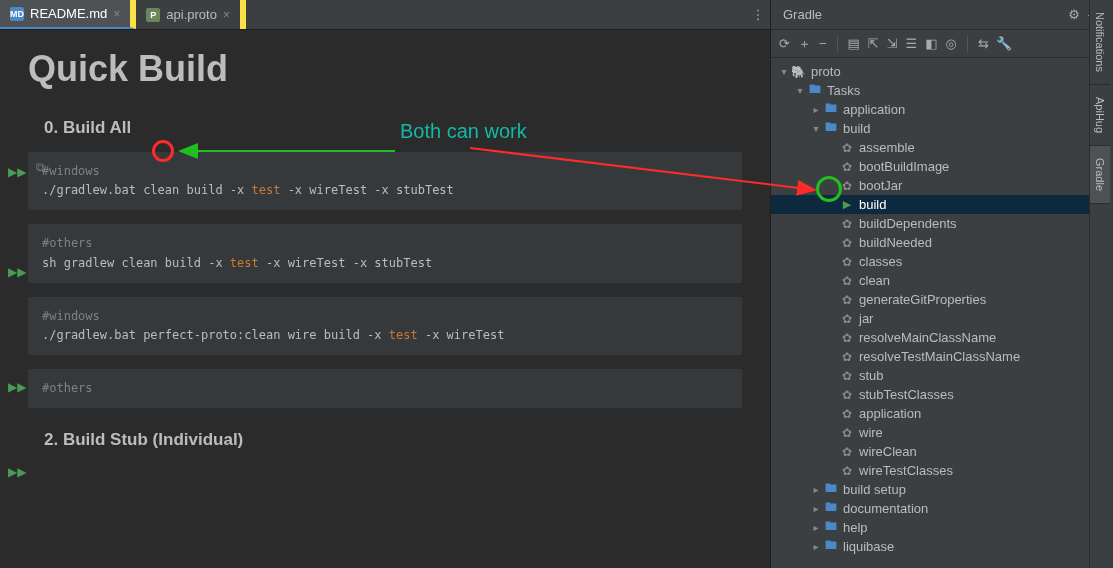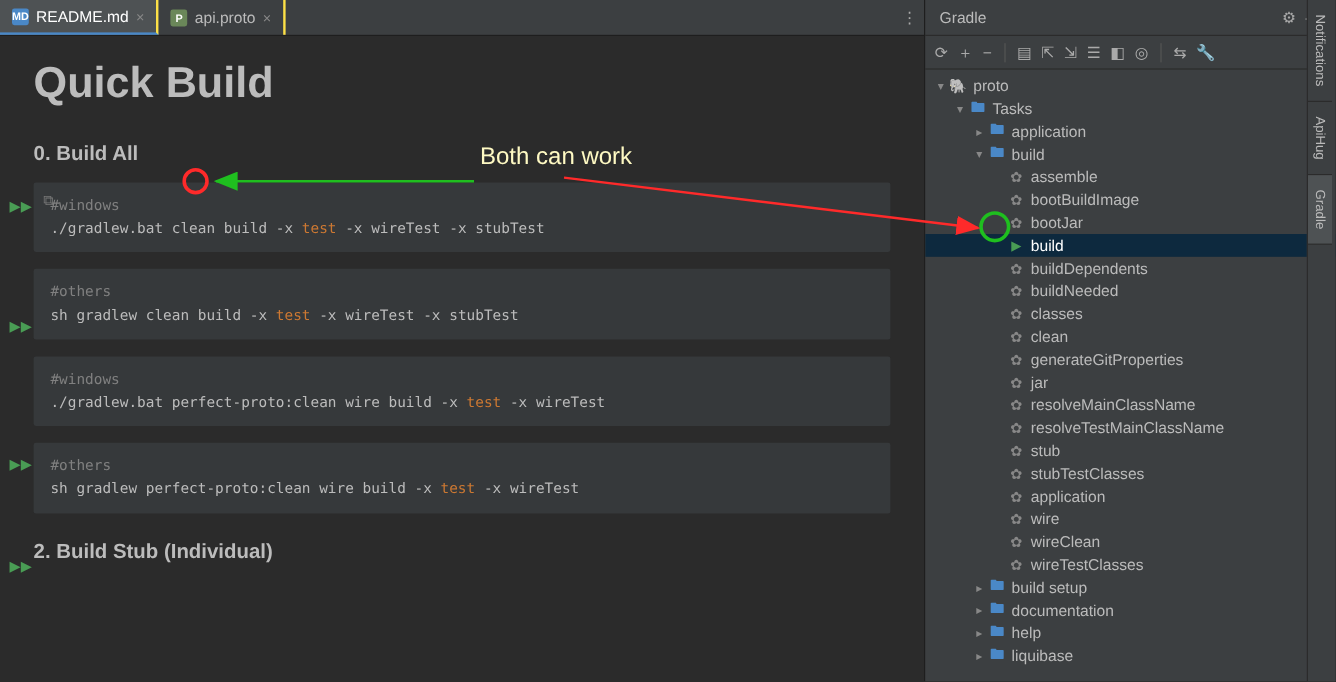--- a/index.html
+++ b/index.html
@@ -6,35 +6,35 @@
     body {
       width:1113px; height:568px; overflow:hidden;
       background:#2b2b2b; color:#bbb;
       font-family:"Segoe UI", sans-serif; font-size:13px;
       position:relative;
     }
     .layout { display:flex; height:100%; }
     
     .editor { flex:0 0 770px; background:#2b2b2b; display:flex; flex-direction:column; }
     .tabbar { height:30px; background:#3c3f41; border-bottom:1px solid #1e1e1e; display:flex; align-items:stretch; }
-    .tab { display:flex; align-items:center; gap:6px; padding:0 10px; border-right:2px solid #fde047; color:#bbb; cursor:pointer; }
+    .tab { display:flex; align-items:center; gap:6px; padding:0 10px; border-right:6px solid #fde047; color:#bbb; cursor:pointer; }
     .tab.active { background:#4e5254; color:#fff; border-bottom:2px solid #4a88c7; }
     .tab .icon { width:14px; height:14px; display:inline-flex; align-items:center; justify-content:center; font-size:9px; border-radius:2px; font-weight:bold; }
     .md-icon { background:#4a88c7; color:#fff; }
     .proto-icon { background:#6a8759; color:#fff; }
     .tab .close { color:#888; font-size:12px; }
     .tabbar .sp { flex:1; }
     .tab-more { width:24px; display:flex; align-items:center; justify-content:center; color:#aaa; cursor:pointer; }
 
     .gutter { position:absolute; left:2px; top:30px; width:24px; }
     .gut-run { color:#499c54; font-size:12px; position:absolute; left:6px; }
 
     .content { flex:1; overflow:hidden; padding:18px 28px; color:#bcbcbc; }
     h1 { font-size:36px; font-weight:bold; color:#bcbcbc; margin-bottom:28px; }
-    h2 { font-size:17px; font-weight:bold; color:#bcbcbc; margin:22px 0 14px; }
+    h2 { font-size:17px; font-weight:bold; color:#bcbcbc; margin:22px 16px 14px; }
     .codeblk { background:#36393b; border-radius:2px; padding:10px 14px; margin-bottom:14px; position:relative; font-family:Consolas,monospace; font-size:12px; line-height:1.6; color:#bcbcbc; }
     .copy-ic { position:absolute; top:6px; left:8px; color:#777; font-size:12px; }
     .comment { color:#808080; }
     .kw { color:#cc7832; }
 
     
     .gradle { flex:1; background:#3c3f41; border-left:1px solid #1e1e1e; display:flex; flex-direction:column; }
     .g-head { height:30px; display:flex; align-items:center; padding:0 12px; color:#bbb; border-bottom:1px solid #2b2b2b; }
     .g-head .sp { flex:1; }
     .g-head .ic { color:#aaa; margin-left:8px; cursor:pointer; }
@@ -52,21 +52,21 @@
     .eleph { color:#5a7a5a; font-size:12px; }
     .run-ic { color:#499c54; font-size:11px; }
 
     
     .strip { position:absolute; right:0; top:0; width:24px; height:100%; background:#3c3f41; border-left:1px solid #2b2b2b; }
     .sitem { writing-mode:vertical-rl; color:#bbb; font-size:11px; padding:12px 4px; border-bottom:1px solid #2b2b2b; cursor:pointer; text-align:center; }
     .sitem.act { background:#4e5254; }
 
     
     .anno { position:absolute; pointer-events:none; z-index:50; left:0; top:0; width:100%; height:100%; }
-    .anno .label { position:absolute; color:#fef9c3; font-size:20px; left:400px; top:120px; }
+    .anno .label { position:absolute; color:#14b8a6; font-size:20px; left:400px; top:120px; }
     .circ { position:absolute; border:3px solid; border-radius:50%; background:transparent; }
     .red-c  { border-color:#ff2a2a; width:22px; height:22px; left:152px; top:140px; }
     .green-c{ border-color:#1fbf1f; width:26px; height:26px; left:816px; top:176px; }
     .anno svg { position:absolute; left:0; top:0; }
   </style>
 </head>
 <body>
 
 <div class="layout">
 
@@ -106,21 +106,20 @@
         <div class="comment">#others</div>
         <div><span>sh gradlew clean build -x </span><span class="kw">test</span><span> -x wireTest -x stubTest</span></div>
       </div>
 
       <div class="codeblk">
         <div class="comment">#windows</div>
         <div><span>./gradlew.bat perfect-proto:clean wire build -x </span><span class="kw">test</span><span> -x wireTest</span></div>
       </div>
       <div class="codeblk">
         <div class="comment">#others</div>
-        <div><span>sh gradlew perfect-proto:clean wire build -x </span><span class="kw">test</span><span> -x wireTest</span></div>
       </div>
 
       <h2>2. Build Stub (Individual)</h2>
     </div>
   </div>
 
   <div class="gradle">
     <div class="g-head">
       <span>Gradle</span>
       <span class="sp"></span>

